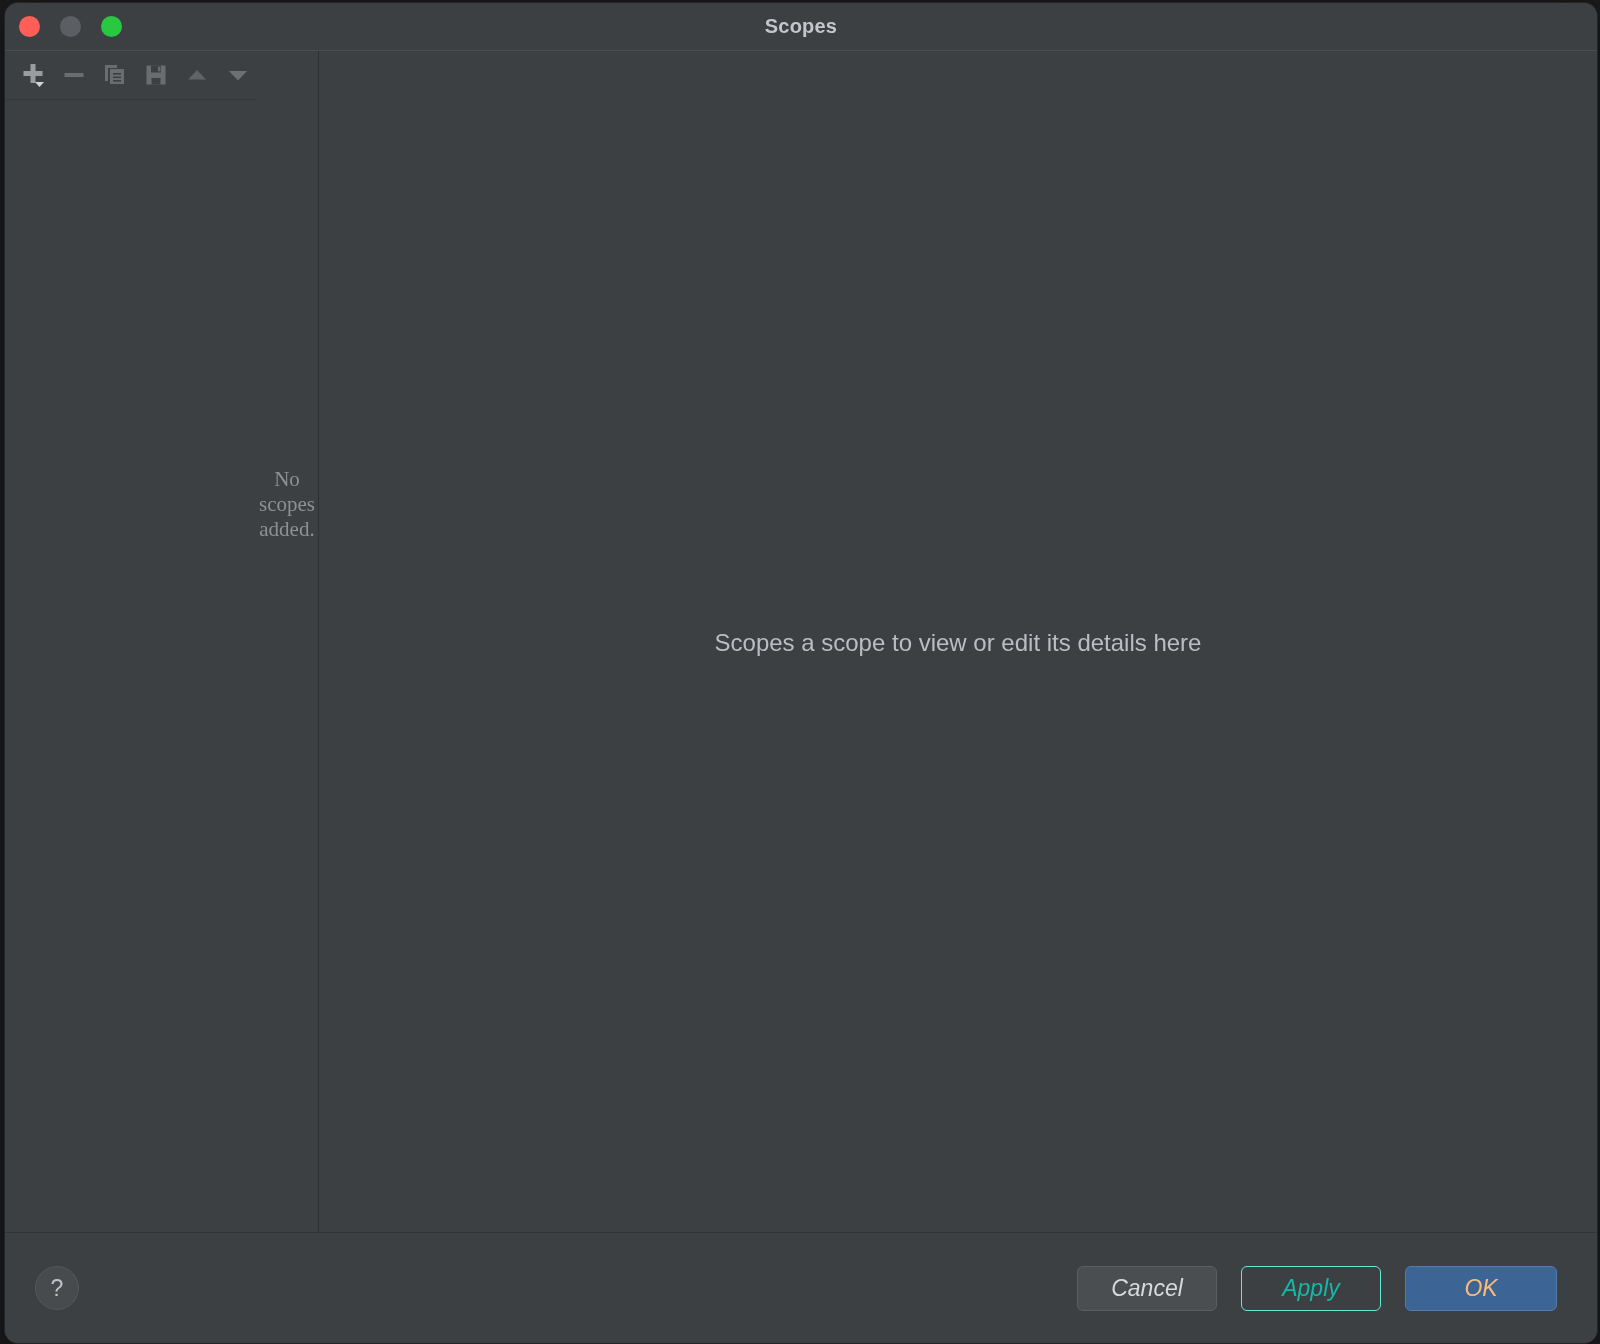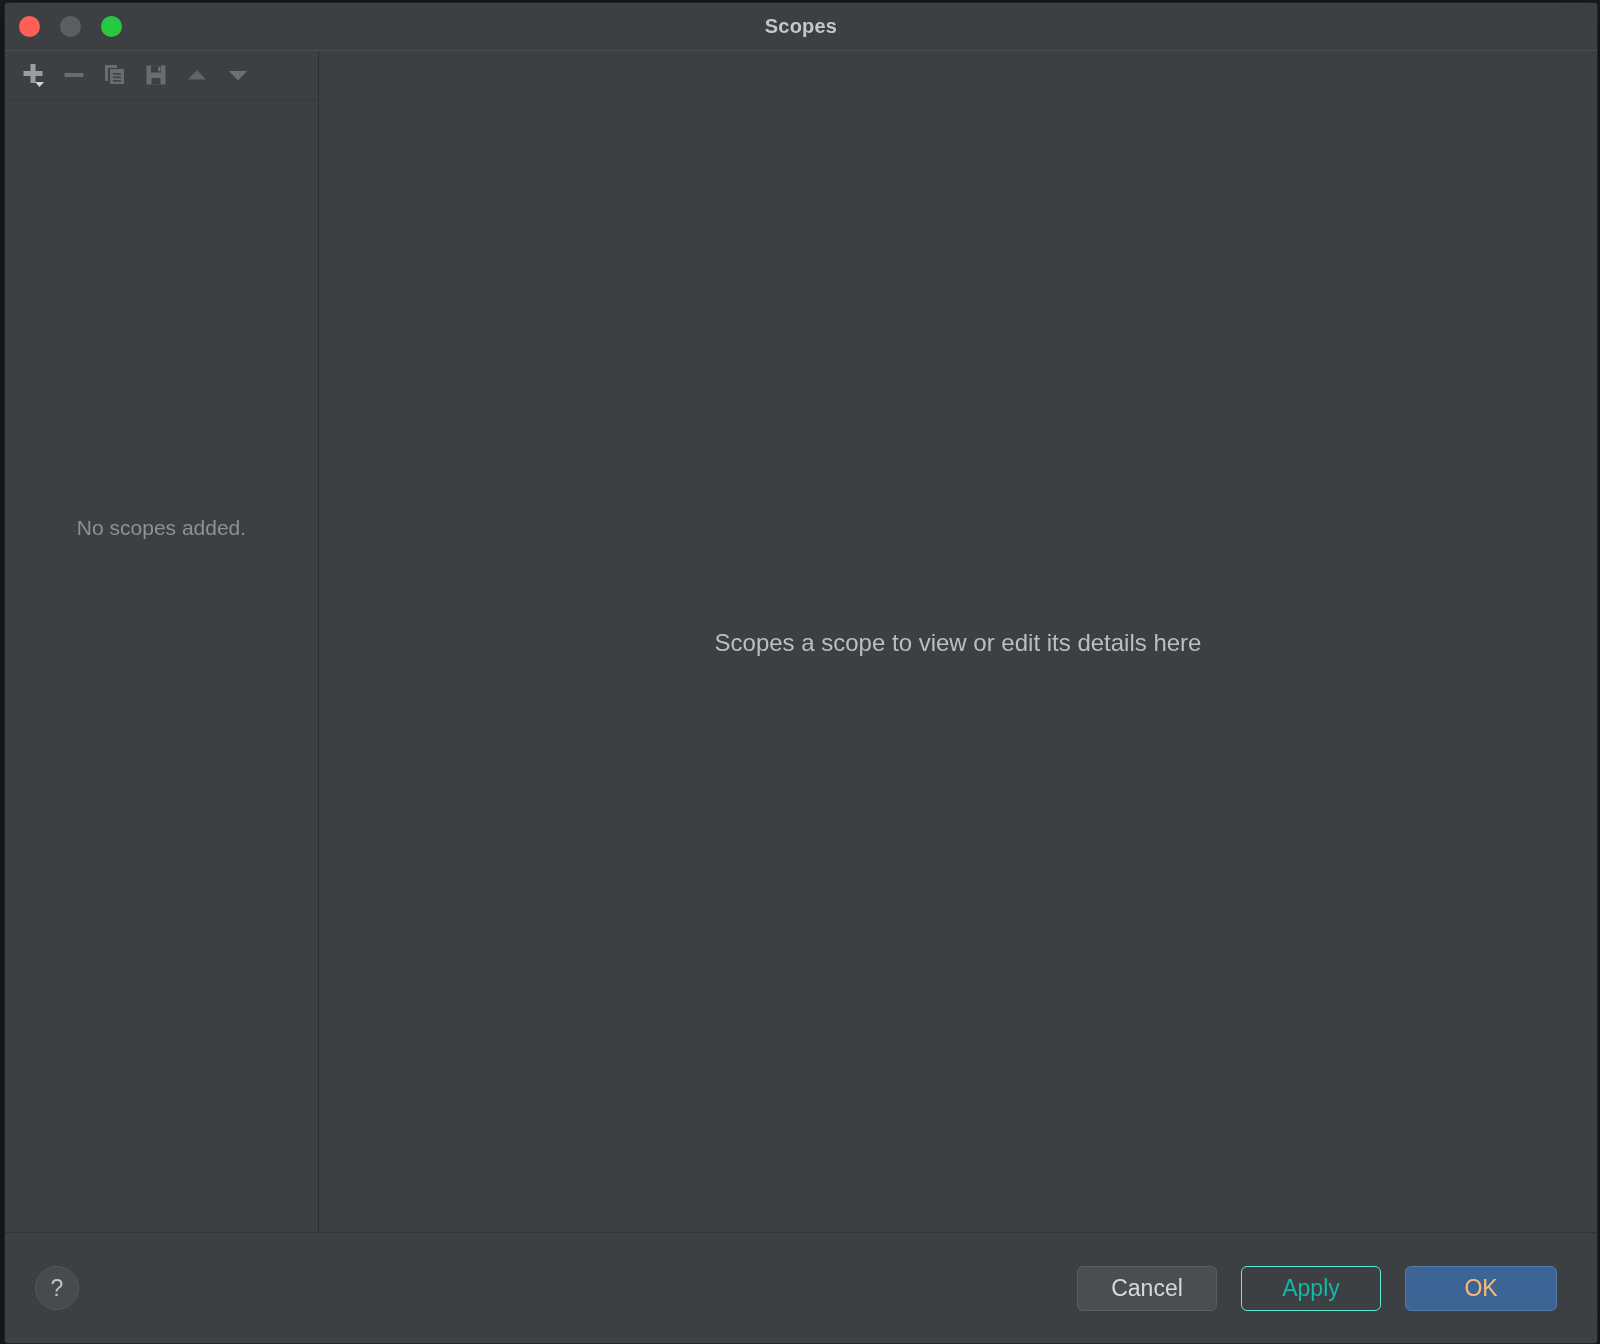--- a/index.html
+++ b/index.html
@@ -14,21 +14,21 @@
   }
 
   
   .window {
     position: absolute;
     left: 4px;
     top: 2px;
     width: 1592px;
     height: 1340px;
     background: #3c4043;
-    border-radius: 4px;
+    border-radius: 14px;
     border: 1px solid #222426;
     box-shadow: 0 6px 34px rgba(0,0,0,.55);
     overflow: hidden;
     display: flex;
     flex-direction: column;
   }
 
   
   .titlebar {
     position: relative;
@@ -73,22 +73,22 @@
     display: flex;
     min-height: 0;
     background: #3c4043;
   }
 
   .left-pane {
     width: 313px;
     flex: 0 0 313px;
     border-right: 1px solid #2e3134;
     display: flex;
-    flex-direction: column;
-    position: relative;
+    position: relative;
+    font-family: Liberation Serif, serif;
   }
 
   .toolbar {
     height: 48px;
     flex: 0 0 48px;
     border-bottom: 1px solid #34383b;
     display: flex;
     align-items: center;
     padding-left: 10px;
     gap: 5px;
@@ -172,20 +172,21 @@
     padding: 0 6px;
     border-radius: 6px;
     font-size: 23px;
     display: inline-flex;
     align-items: center;
     justify-content: center;
     user-select: none;
     cursor: default;
     box-sizing: border-box;
     margin-left: 24px;
+    font-style: italic;
   }
   .btn-cancel {
     background: #4a4e51;
     border: 1px solid #5b5f63;
     color: #d7dadd;
   }
   .btn-apply {
     background: transparent;
     border: 1px solid #5eead4;
     color: #14b8a6;

